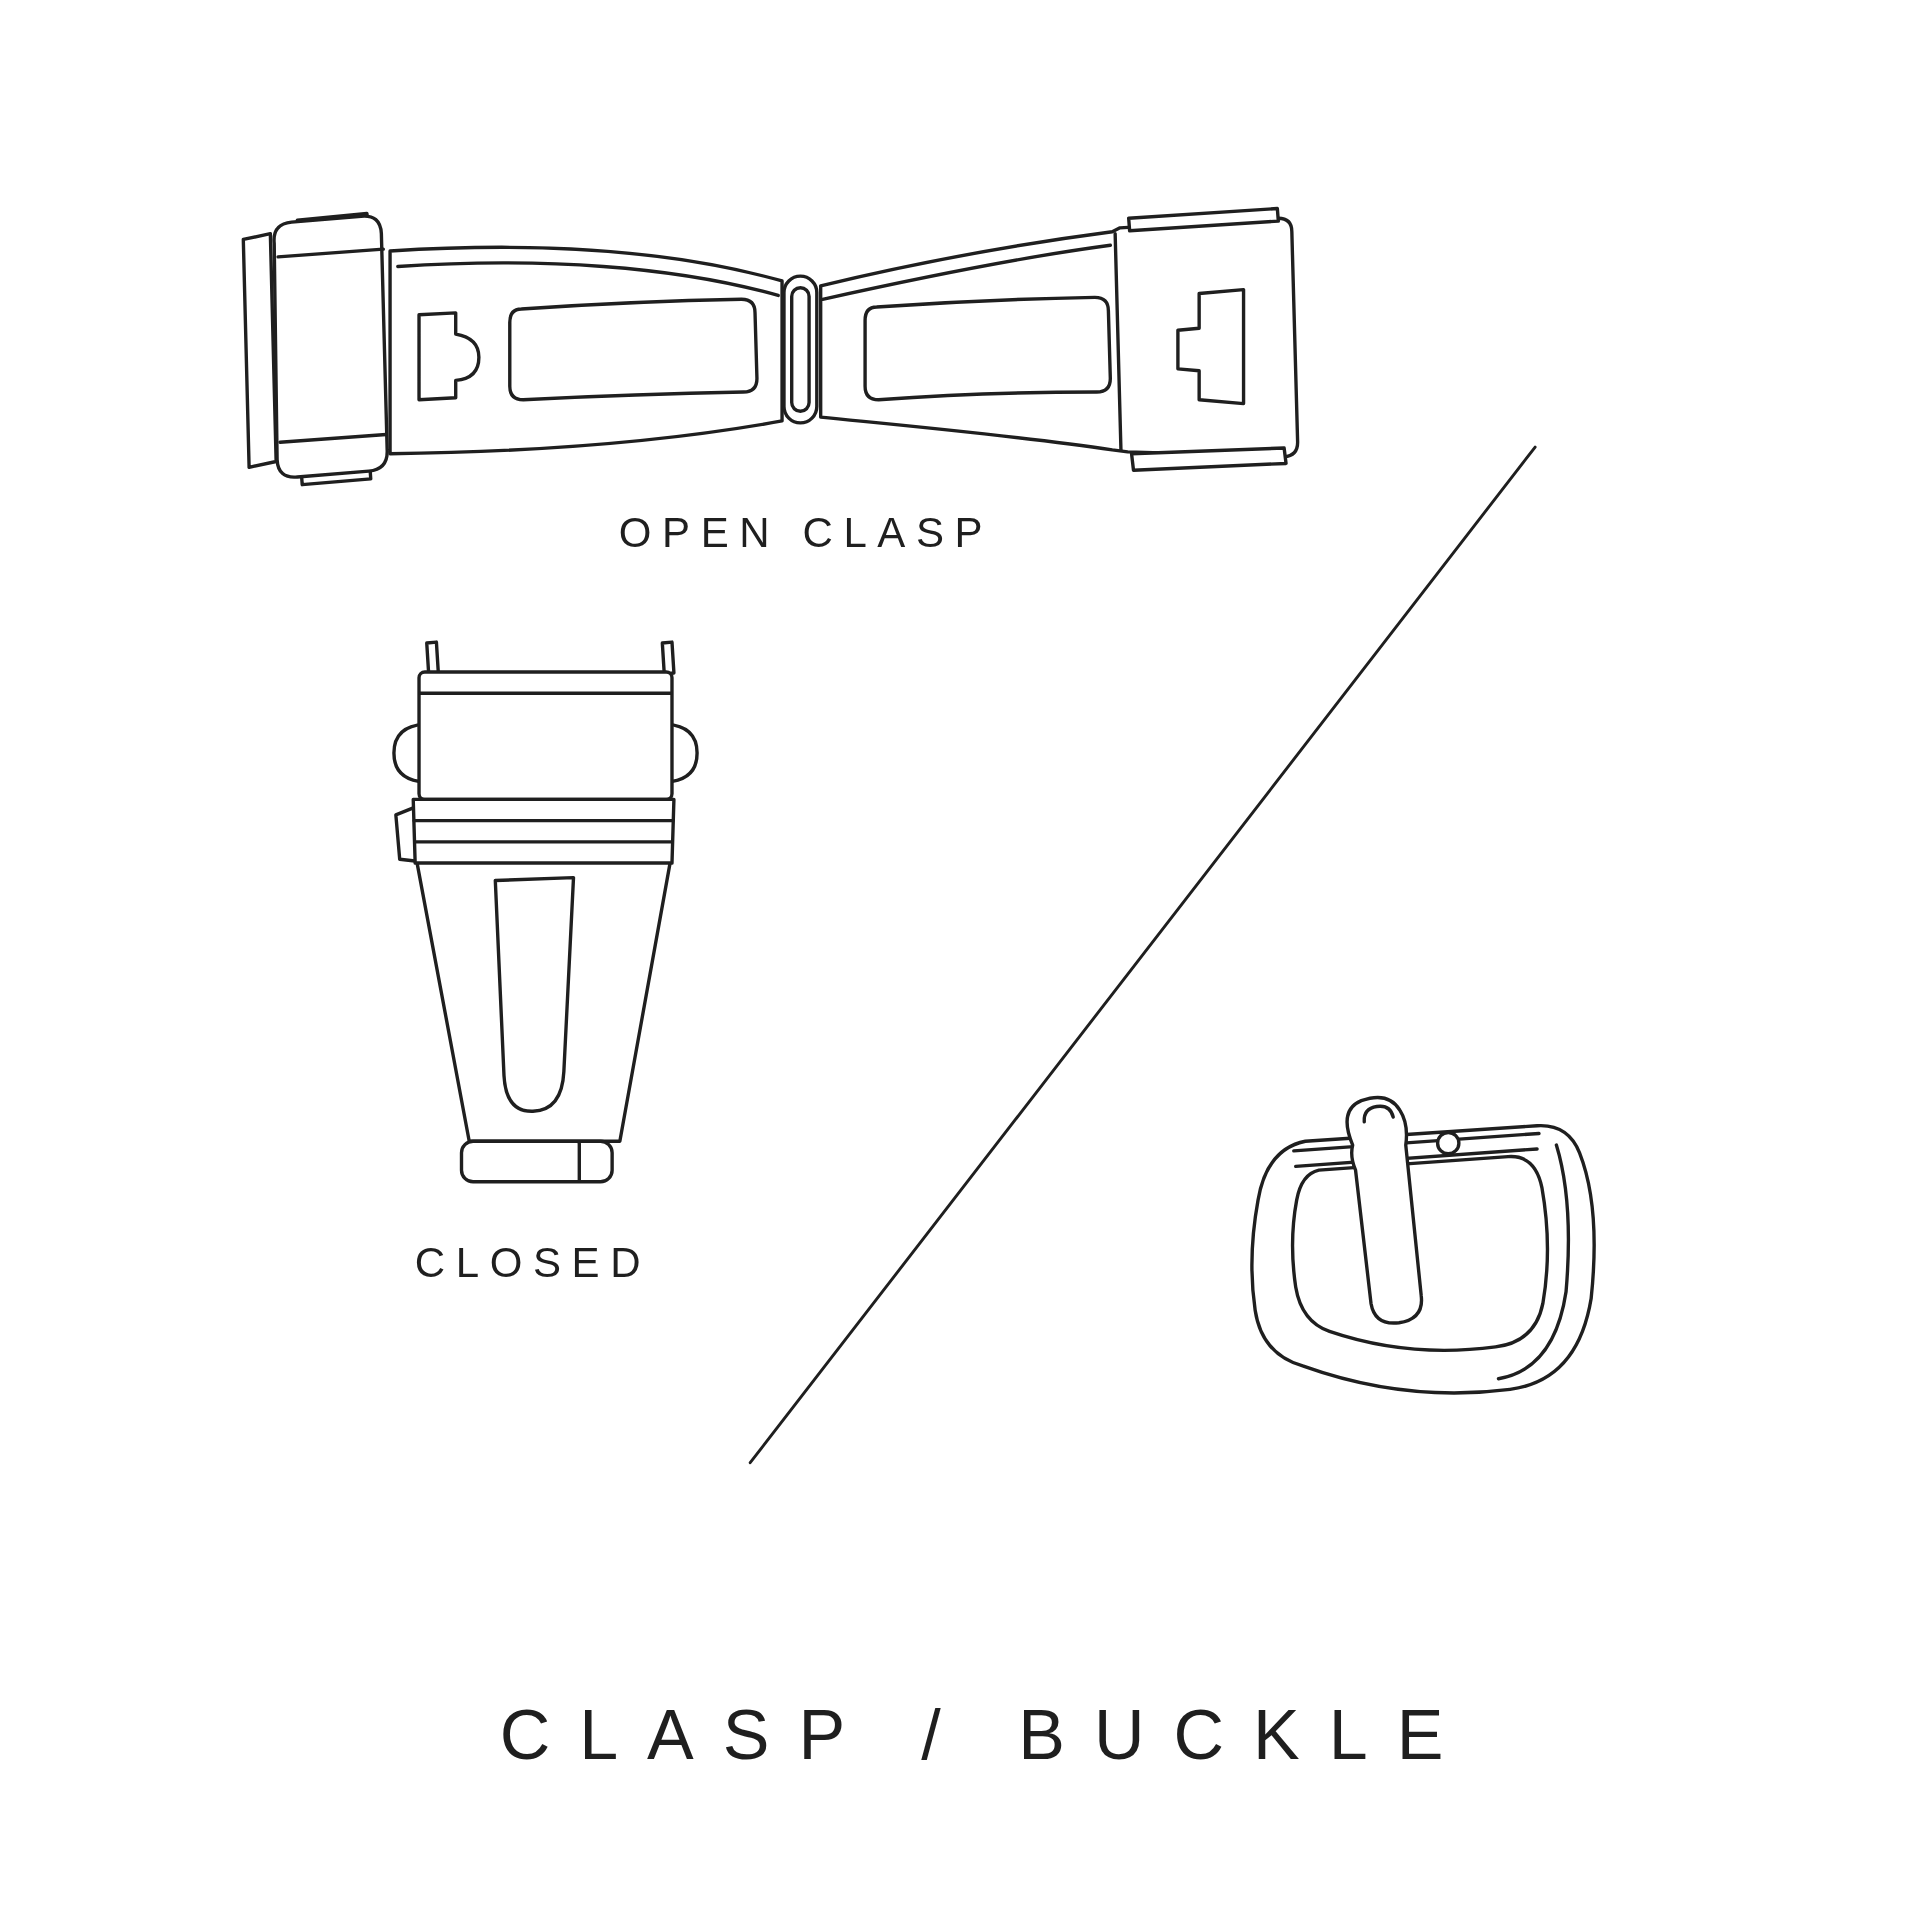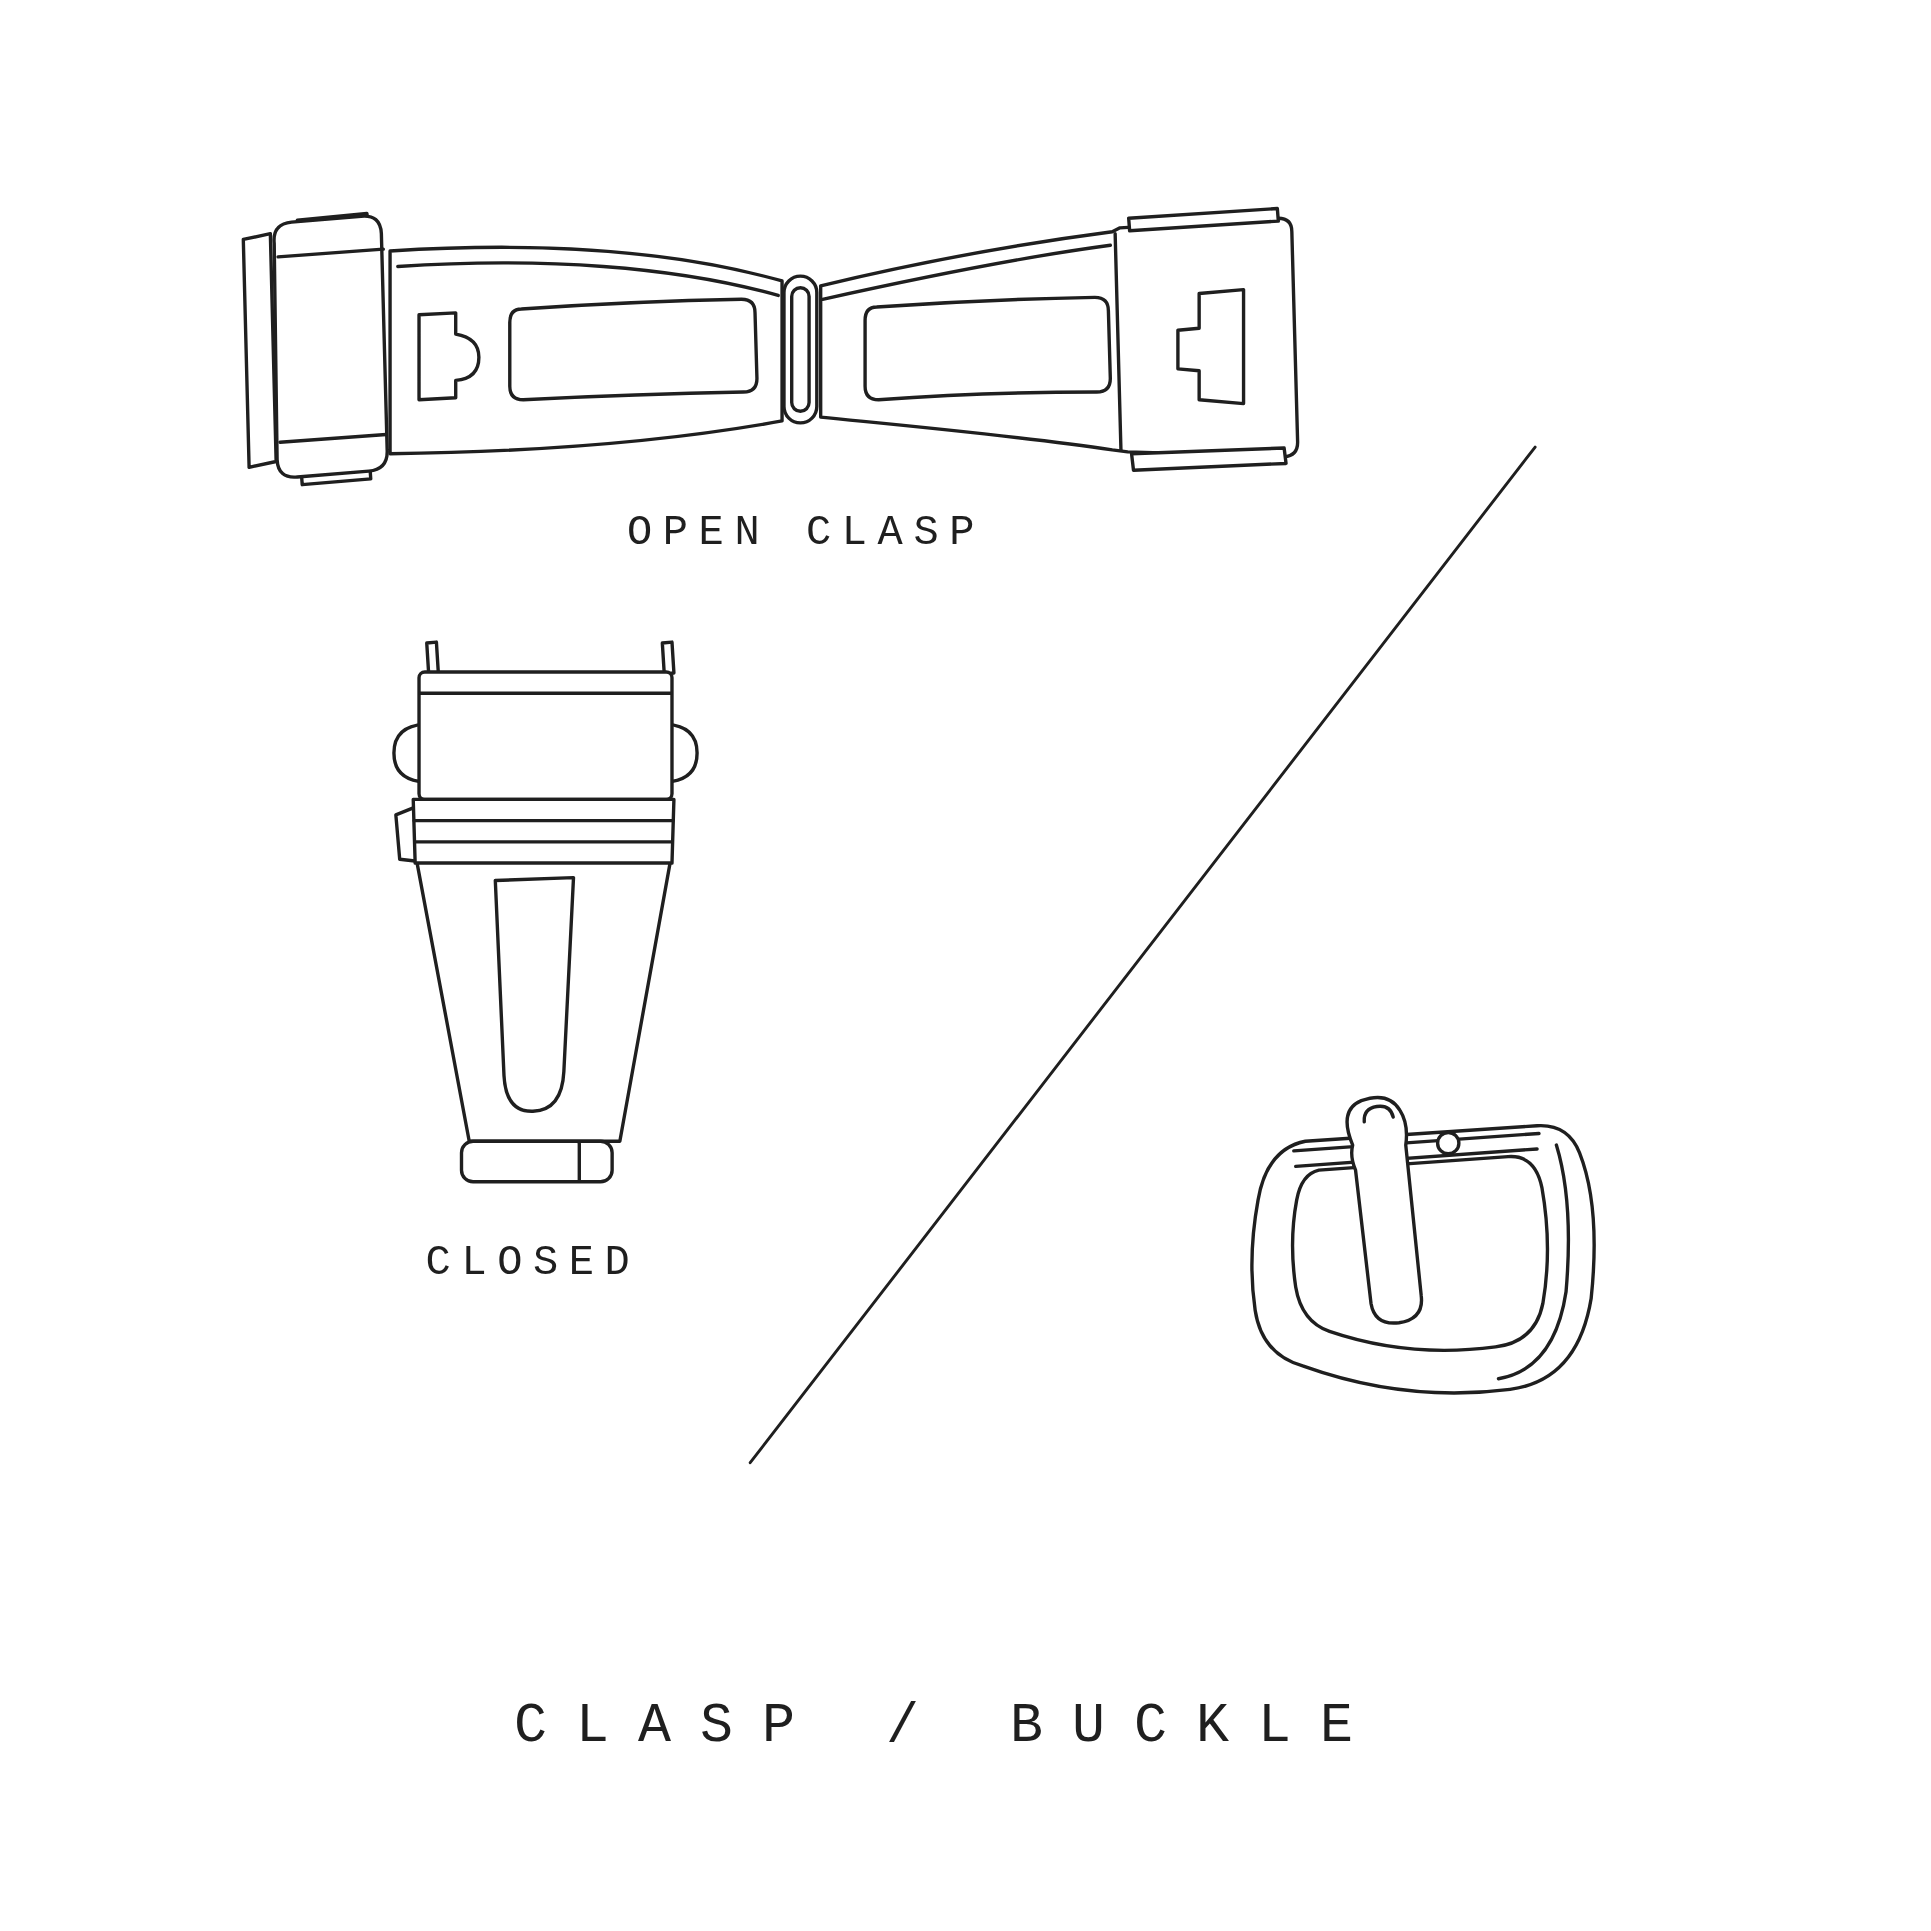--- a/index.html
+++ b/index.html
@@ -6,45 +6,45 @@
     margin: 0;
     padding: 0;
     background: #ffffff;
   }
   .canvas {
     position: relative;
     width: 1931px;
     height: 1931px;
     background: #ffffff;
     overflow: hidden;
-    font-family: Liberation Mono, monospace;
+    font-family: Liberation Sans, sans-serif;
   }
   .canvas svg {
     position: absolute;
     top: 0;
     left: 0;
   }
   .caption {
     position: absolute;
     transform: translateX(-50%);
     color: #1f1f1f;
     font-size: 42px;
     font-weight: 400;
     letter-spacing: 10.6px;
     white-space: nowrap;
   }
   .caption--open { left: 806px; top: 509px; }
   .caption--closed { left: 533px; top: 1239px; text-align: right; }
   .title {
     position: absolute;
-    left: 948px;
+    left: 986px;
     top: 1695px;
     transform: translateX(-50%);
     color: #1f1f1f;
-    font-size: 55px;
+    font-size: 70px;
     font-weight: 500;
     letter-spacing: 29px;
     white-space: nowrap;
   }
   .ink {
     stroke: #1f1f1f;
     stroke-width: 3.5;
     stroke-linejoin: round;
     stroke-linecap: round;
   }

